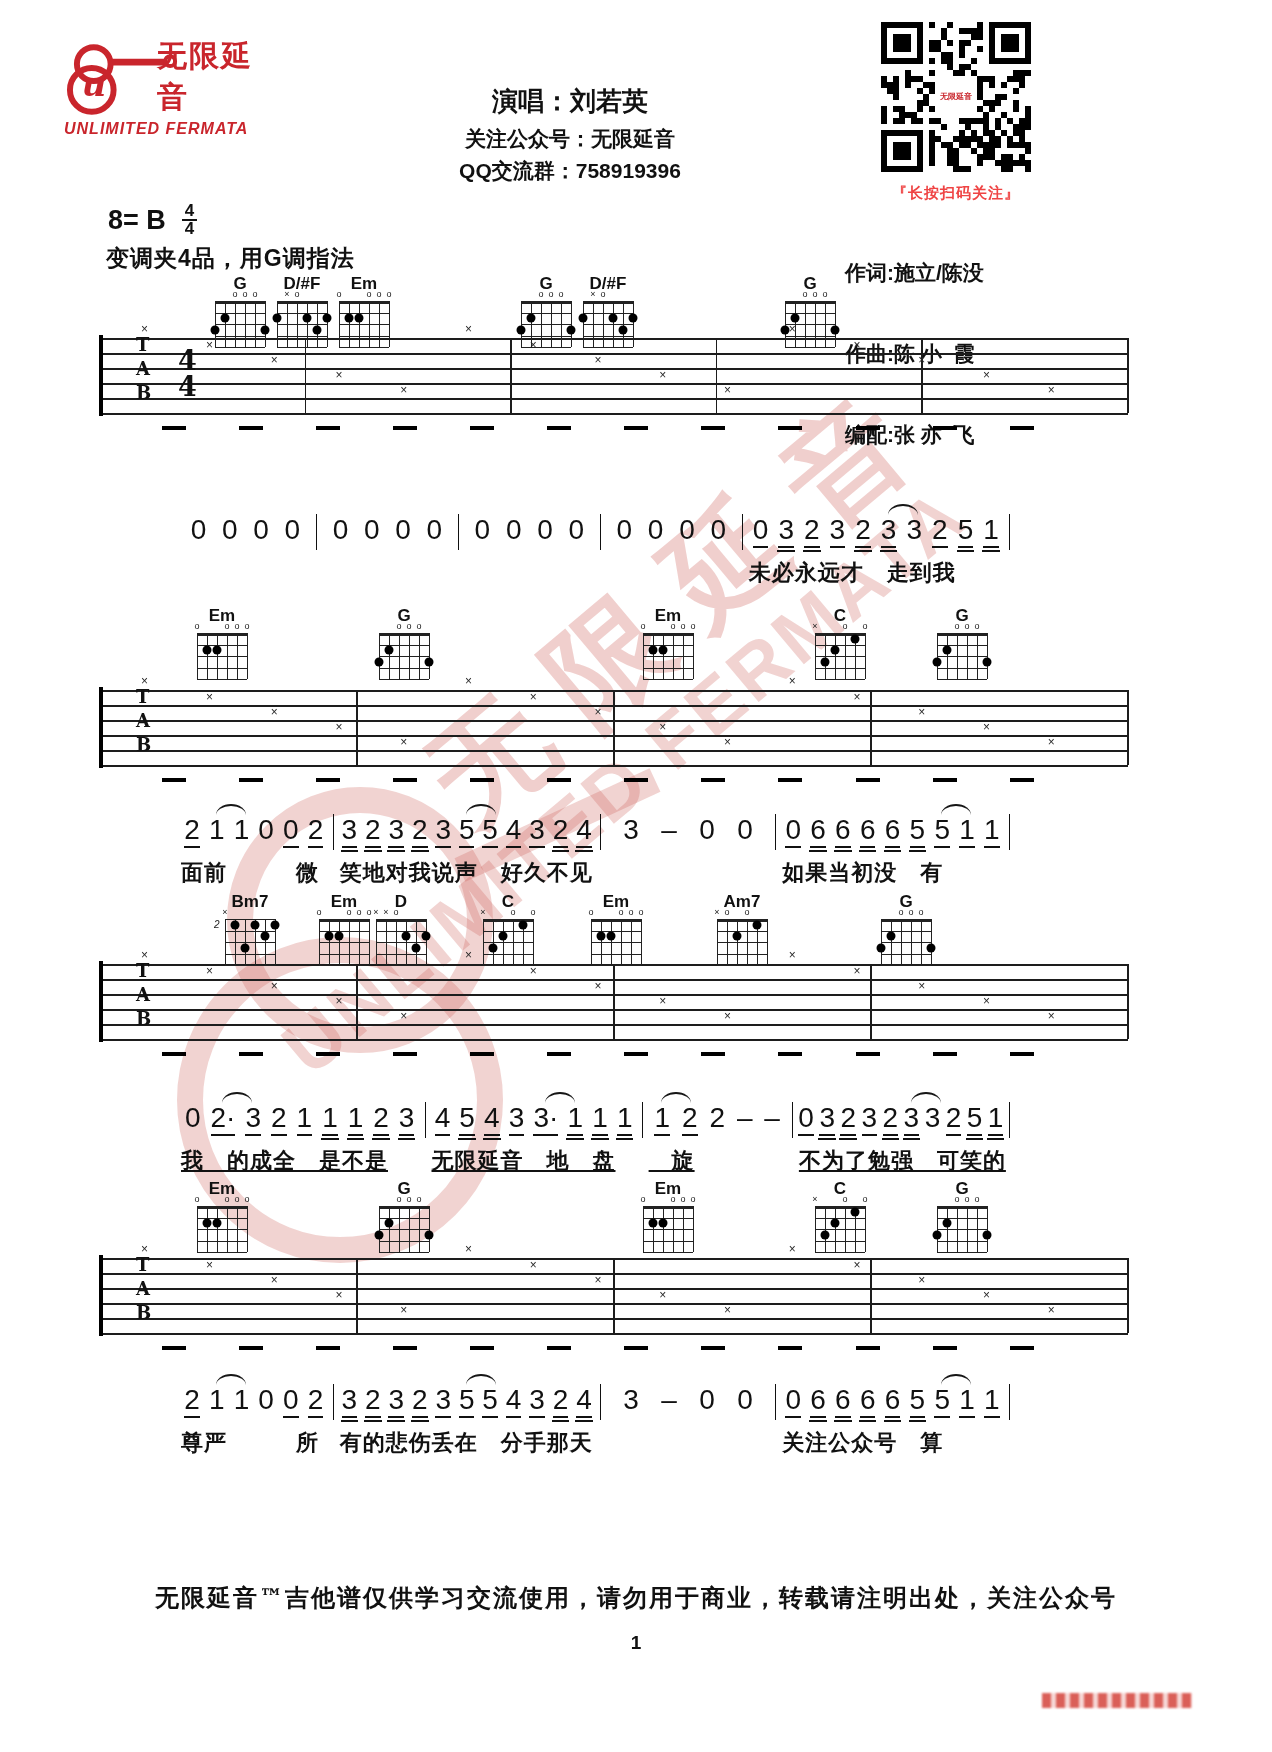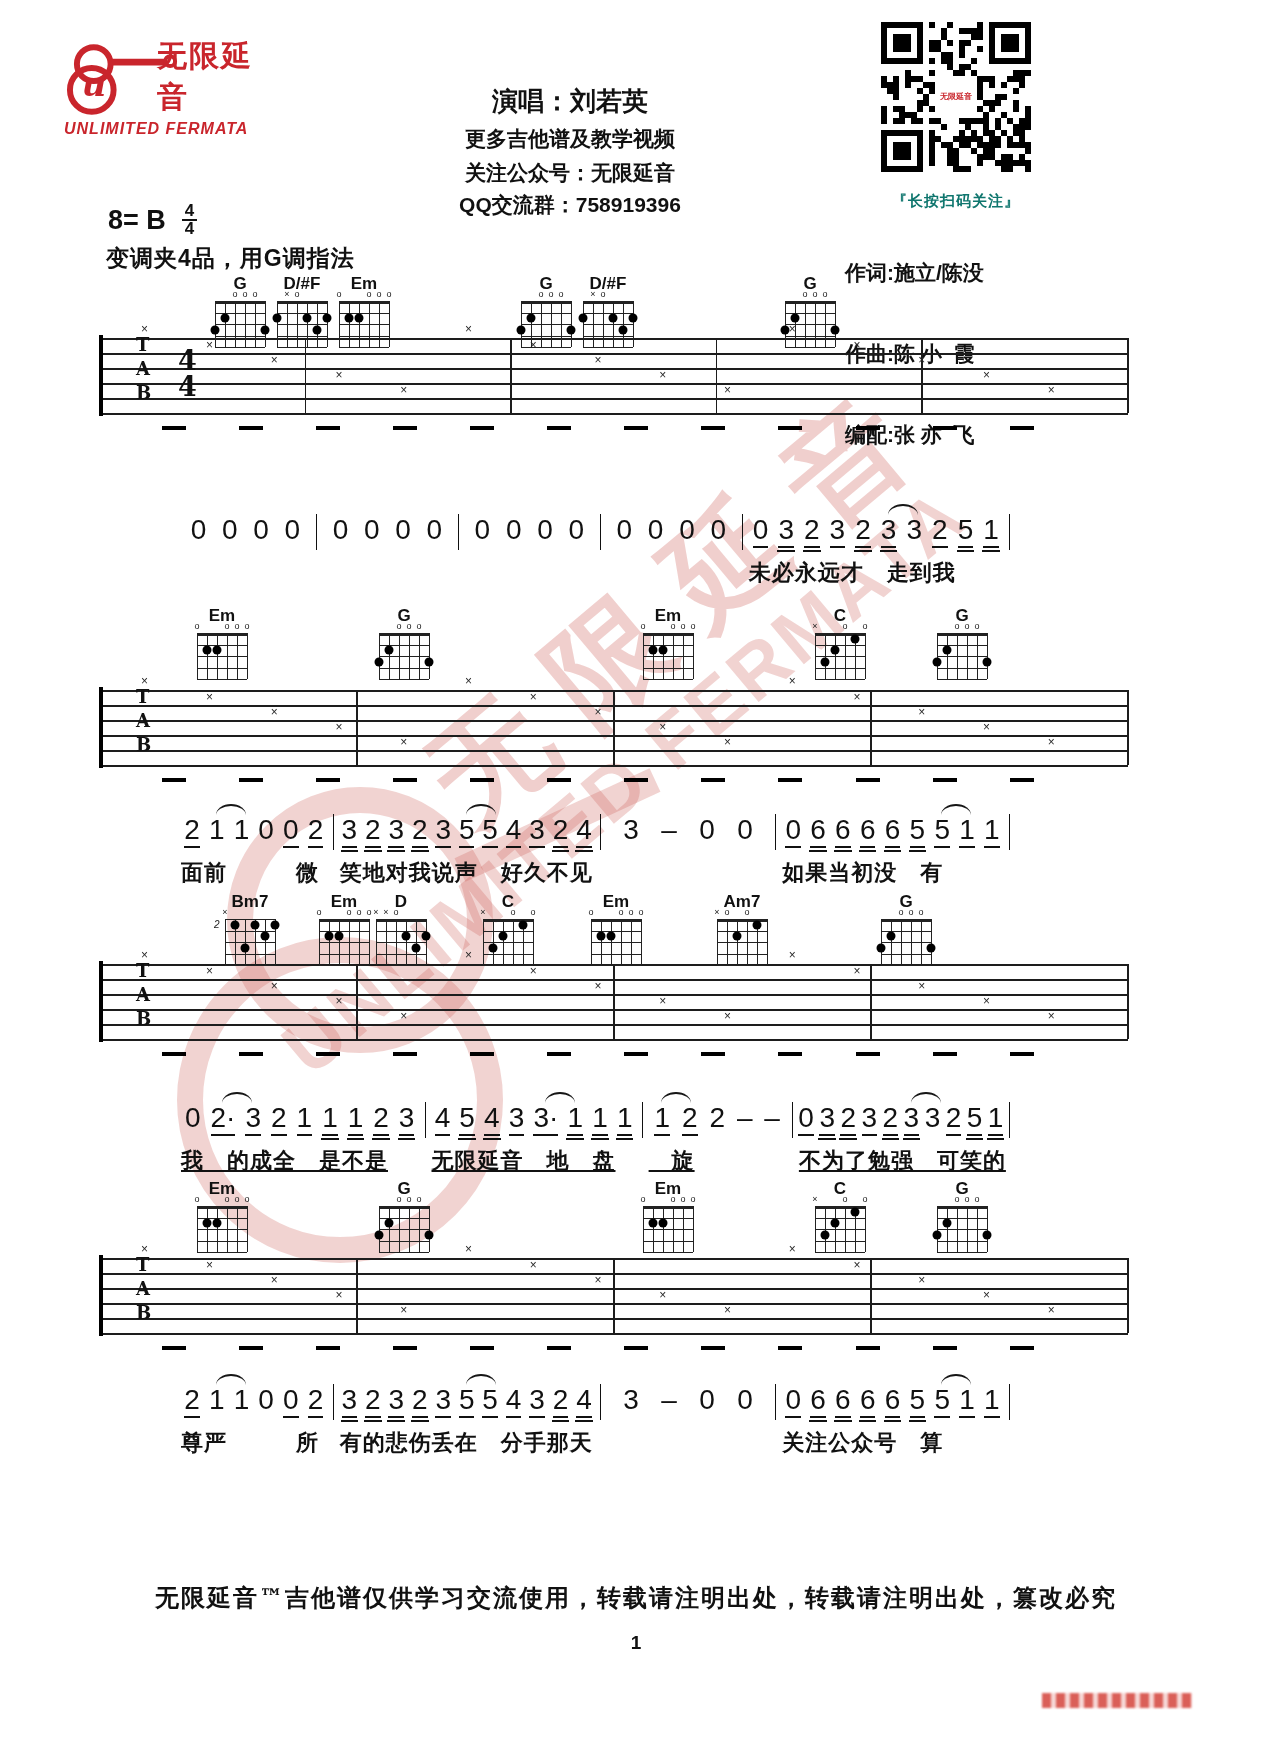--- a/index.html
+++ b/index.html
@@ -10,21 +10,21 @@
   .logo{position:absolute;left:64px;top:36px;width:220px;}
   .logo-row{display:flex;align-items:center;}
   .logo-cn{font-size:30px;font-weight:800;color:#c9252c;letter-spacing:2px;margin-left:-26px;}
   .logo-en{font-size:16px;font-weight:700;font-style:italic;color:#c9252c;letter-spacing:1px;margin-top:2px;}
   .titleblock{position:absolute;left:330px;top:78px;width:480px;text-align:center;}
   .song-title{font-size:46px;font-weight:900;margin:0;line-height:52px;letter-spacing:4px;}
   .singer{font-size:26px;font-weight:700;margin-top:6px;}
   .promo1,.promo2{font-family:"DejaVu Serif","Liberation Serif",serif;font-weight:700;font-size:21px;margin-top:6px;}
   .promo3{font-weight:800;font-size:21px;margin-top:4px;}
   .qrblock{position:absolute;left:878px;top:22px;width:156px;text-align:center;}
-  .qr-caption{color:#0f766e;font-family:"DejaVu Serif","Liberation Serif",serif;font-weight:700;font-size:15px;margin-top:16px;letter-spacing:1px;}
+  .qr-caption{color:#ef4444;font-family:"DejaVu Serif","Liberation Serif",serif;font-weight:700;font-size:15px;margin-top:8px;letter-spacing:1px;}
   .credits{position:absolute;left:845px;top:205px;font-size:21px;font-weight:600;line-height:27px;white-space:pre;}
   .keyinfo{position:absolute;left:108px;top:203px;font-size:27px;font-weight:600;display:flex;align-items:center;}
   .frac{display:inline-flex;flex-direction:column;margin-left:16px;font-size:17px;font-weight:700;line-height:16px;text-align:center;}
   .frac .ftop{border-bottom:2px solid #111;padding:0 3px;}
   .capo{position:absolute;left:106px;top:243px;font-size:23px;font-weight:600;letter-spacing:1px;}
 
   
   .chord{position:absolute;width:56px;text-align:center;z-index:2;}
   .chord-name{font-size:17px;font-weight:700;height:16px;line-height:15px;}
   .chord-grid{position:relative;width:50px;height:46px;margin:9px auto 0;}
@@ -94,21 +94,20 @@
         <circle cx="107" cy="23" r="5" fill="none" stroke="#c9252c" stroke-width="4"></circle>
         <text x="18" y="58" font-size="34" font-style="italic" font-weight="700" fill="#c9252c" font-family="DejaVu Serif, serif">u</text>
       </svg>
       <div class="logo-cn">无限延音</div>
     </div>
     <div class="logo-en">UNLIMITED FERMATA</div>
   </div>
 
   <div class="titleblock">
     <div class="singer">演唱：刘若英</div>
-    <div class="promo1">更多吉他谱及教学视频</div>
     <div class="promo2">关注公众号：无限延音</div>
     <div class="promo3">QQ交流群：758919396</div>
   </div>
 
   <div class="qrblock">
     <svg id="qr" width="150" height="150" viewBox="0 0 150 150">
         <rect x="0" y="0" width="150" height="150" fill="#fff"></rect>
         <rect x="0" y="54" width="6" height="6" fill="#000"></rect>
         <rect x="0" y="60" width="6" height="6" fill="#000"></rect>
         <rect x="0" y="84" width="6" height="6" fill="#000"></rect>
@@ -1182,16 +1181,16 @@
         </div>
       </div>
       <div class="lyrics" style="top: 1428px;">
         <div class="ly-cell" style="flex: 0 0 19%;">尊严　　　所</div>
         <div class="ly-cell" style="flex: 0 0 32%;">有的悲伤丢在　分手那天</div>
         <div class="ly-cell" style="flex: 0 0 21%;"></div>
         <div class="ly-cell" style="flex: 0 0 28%;">关注公众号　算</div>
       </div>
     </div>
 
-  <div class="footer-notice">无限延音™吉他谱仅供学习交流使用，转载请注明出处，转载请注明出处，篡改必究</div>
+  <div class="footer-notice">无限延音™吉他谱仅供学习交流使用，请勿用于商业，转载请注明出处，关注公众号</div>
   <div class="page-num">1</div>
   <div class="red-stamp"></div>
 </div>
 
 </body></html>

